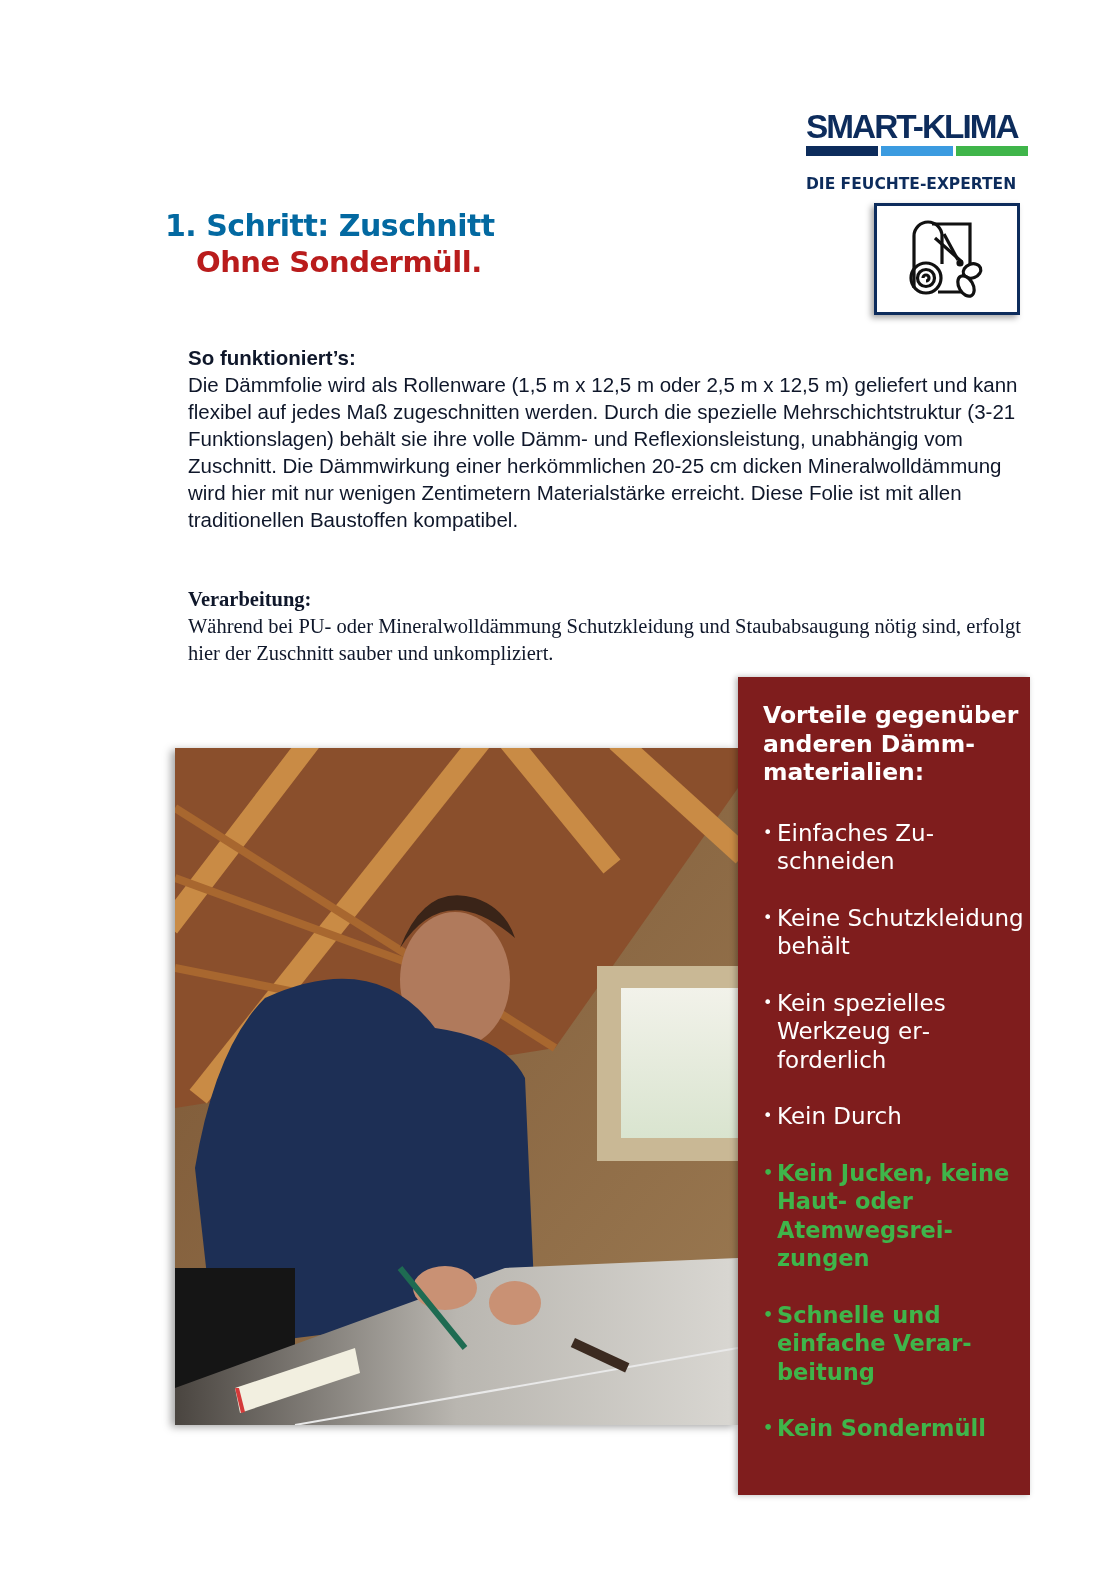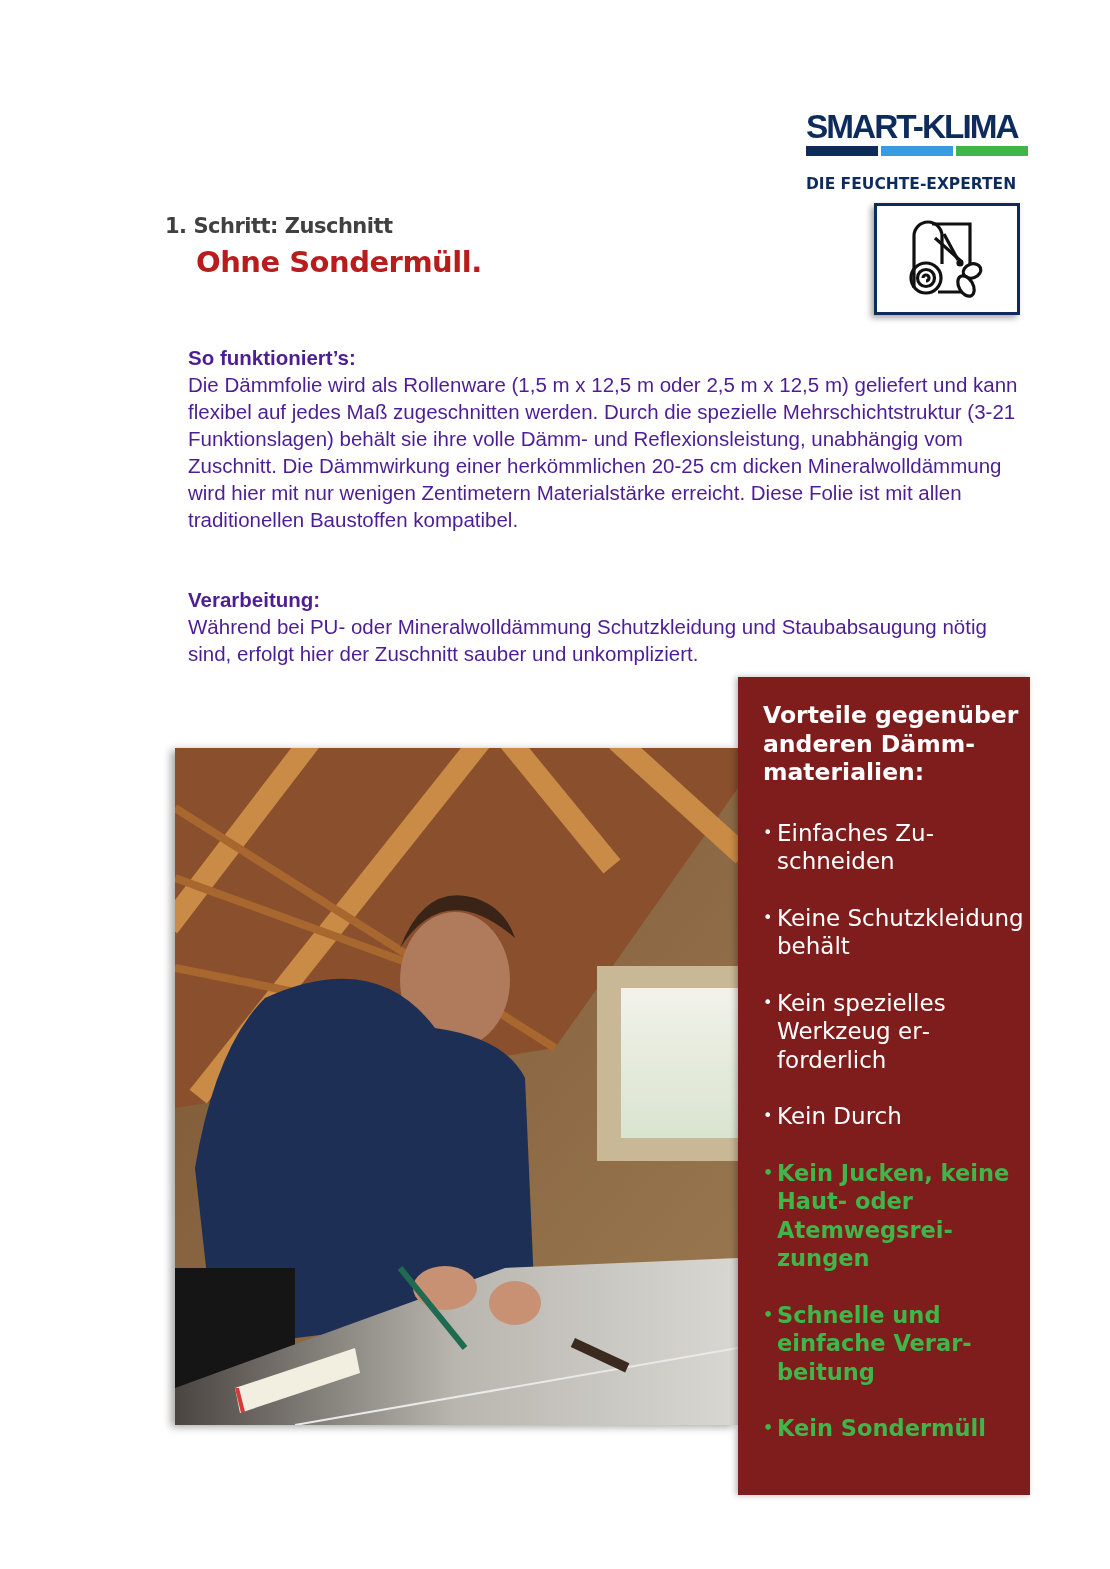--- a/index.html
+++ b/index.html
@@ -19,26 +19,26 @@
     font-family:"DejaVu Sans", sans-serif; font-weight:bold; color:#0d2c5c;
     font-size:15.5px; line-height:22px; letter-spacing:0px; white-space:nowrap; margin-top:17px;
   }
   .icon-box {
     position:absolute; left:874px; top:203px; width:140px; height:106px;
     border:3px solid #0d2c5c; background:#fff;
     box-shadow:-3px 3px 6px rgba(0,0,0,0.35);
     display:flex; align-items:center; justify-content:center;
   }
   .heading { position:absolute; left:165px; top:208px; }
-  .heading-1 { font-weight:bold; color:#404040; font-size:21px; line-height:36px; font-family:"DejaVu Sans", sans-serif; letter-spacing:-0.5px; }
+  .heading-1 { font-weight:bold; color:#0369a1; font-size:30px; line-height:36px; font-family:"DejaVu Sans", sans-serif; letter-spacing:-0.5px; }
   .heading-2 { font-weight:bold; color:#b91c1c; font-size:29px; line-height:36px; margin-left:31px; font-family:"DejaVu Sans", sans-serif; letter-spacing:-0.5px; }
-  .body-block { position:absolute; left:188px; width:840px; color:#4c1d95; font-size:20.5px; line-height:27px; font-family:"Liberation Sans", sans-serif; }
+  .body-block { position:absolute; left:188px; width:840px; color:#0f172a; font-size:20.5px; line-height:27px; font-family:"Liberation Sans", sans-serif; }
   .body-block .label { font-weight:bold; }
   .sec-1 { top:344px; }
-  .sec-2 { top:586px; }
+  .sec-2 { top:586px;font-family:Liberation Serif, serif; }
   .photo {
     position:absolute; left:175px; top:748px; width:563px; height:677px; overflow:hidden;
     box-shadow:-4px 2px 8px rgba(0,0,0,0.35);
   }
   .benefits {
     position:absolute; left:738px; top:677px; width:292px; height:818px; background:#7f1d1d;
     box-shadow:-2px 0 6px rgba(0,0,0,0.3);
     padding:24px 0 0 25px; box-sizing:border-box; color:#fff;
   }
   .benefits-title { font-family:"DejaVu Sans", sans-serif; font-weight:bold; font-size:23.5px; line-height:28.5px; margin:0 0 32px 0; }

